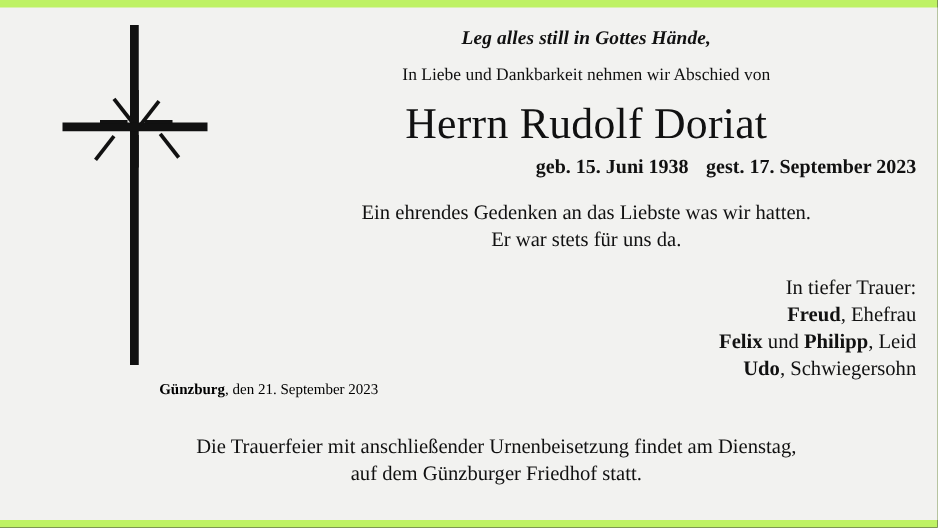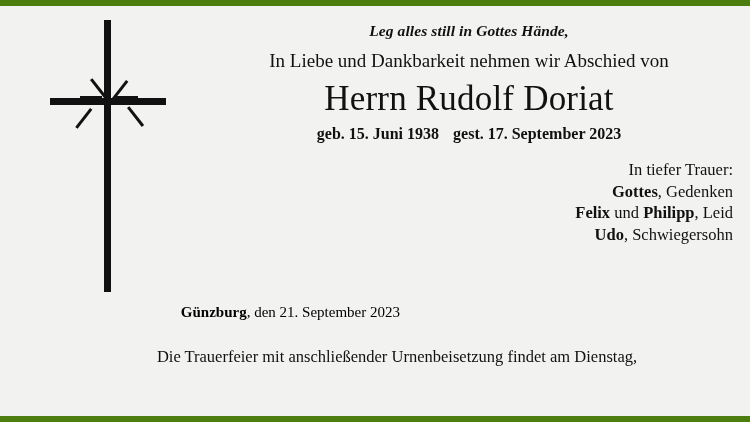--- a/index.html
+++ b/index.html
@@ -10,21 +10,21 @@
   body {
     width: 750px;
     height: 422px;
     overflow: hidden;
     font-family: "Liberation Serif", serif;
   }
   .page {
     position: relative;
     width: 750px;
     height: 422px;
-    background: #4d7c0f;
+    background: #bef264;
     box-sizing: border-box;
   }
   .card {
     position: absolute;
     left: 0;
     top: 6px;
     width: 750px;
     height: 410px;
     background: #f2f2f0;
     box-sizing: border-box;
@@ -70,36 +70,36 @@
   }
   .verse {
     font-style: italic;
     font-weight: bold;
     font-size: 15.5px;
     line-height: 21px;
     letter-spacing: .1px;
   }
   .intro {
     margin-top: 9px;
-    font-size: 19px;
+    font-size: 14px;
     line-height: 22px;
   }
   .name {
     margin-top: 6px;
     font-weight: normal;
     font-size: 35px;
     line-height: 42px;
     letter-spacing: .2px;
   }
   .dates {
     margin-top: 5px;
     font-weight: bold;
     font-size: 16px;
     display: flex;
-    justify-content: center;
+    justify-content: flex-end;
     gap: 14px;
   }
   .memorial {
     margin-top: 16px;
     font-size: 16.5px;
     line-height: 22px;
   }
   .mourners {
     margin-top: 16px;
     font-size: 16.5px;
@@ -110,22 +110,22 @@
     display: block;
   }
   .mourners b {
     font-weight: bold;
   }
   .place-line {
     position: absolute;
     left: 30px;
     top: 298px;
     width: 370px;
-    font-size: 15px;
-    text-align: right;
+    font-size: 12px;
+    text-align: center;
   }
   .place-line b { font-weight: bold; }
   .footer {
     position: absolute;
     left: 0;
     top: 340px;
     width: 750px;
     text-align: center;
     font-size: 16.5px;
     line-height: 22px;
@@ -160,31 +160,36 @@
 
       <div class="intro">In Liebe und Dankbarkeit nehmen wir Abschied von</div>
 
       <div class="name">Herrn Rudolf Doriat</div>
 
       <div class="dates">
         <span>geb. 15. Juni 1938</span>
         <span>gest. 17. September 2023</span>
       </div>
 
+      <div class="memorial">
+        <div>Ein ehrendes Gedenken an das Liebste was wir hatten.</div>
+        <div>Er war stets für uns da.</div>
+      </div>
 
       <div class="mourners">
         <span class="line">In tiefer Trauer:</span>
-        <span class="line"><b>Gottes</b><span>, Gedenken</span></span>
+        <span class="line"><b>Freud</b><span>, Ehefrau</span></span>
         <span class="line"><b>Felix</b><span> und </span><b>Philipp</b><span>, Leid</span></span>
         <span class="line"><b>Udo</b><span>, Schwiegersohn</span></span>
       </div>
     </div>
 
     <div class="place-line">
       <b>Günzburg</b><span>, den 21. September 2023</span>
     </div>
 
     <div class="footer">
       <span class="line">Die Trauerfeier mit anschließender Urnenbeisetzung findet am Dienstag,</span>
+      <span class="line">auf dem Günzburger Friedhof statt.</span>
     </div>
 
   </div>
 </div>
 
 </body></html>

